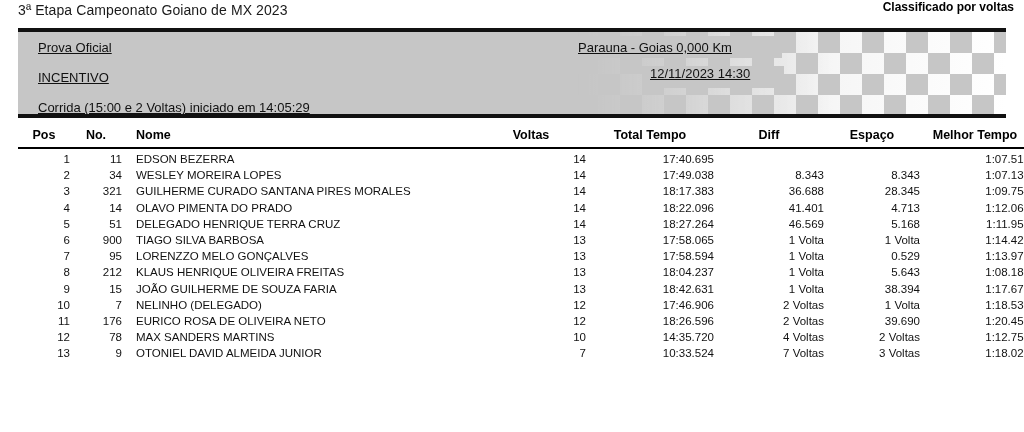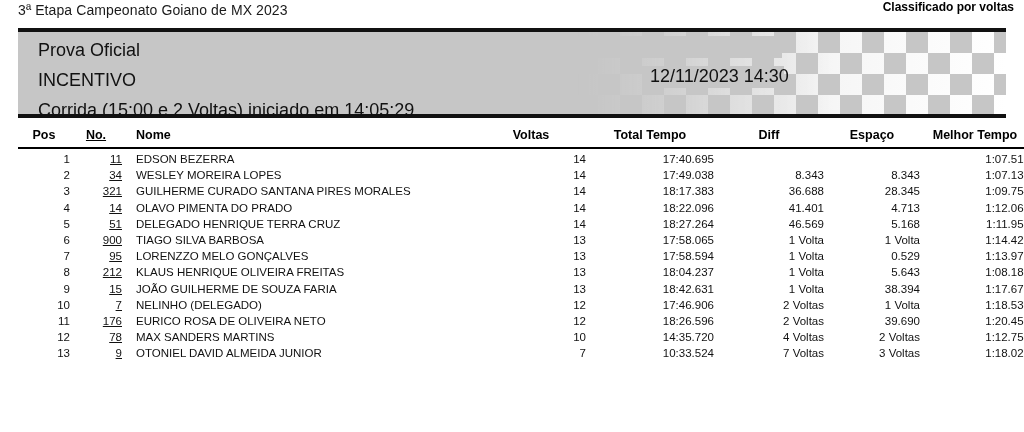--- a/index.html
+++ b/index.html
@@ -69,24 +69,25 @@
     top: 0;
     width: 430px;
     height: 100%;
     overflow: hidden;
   }
   .checker-layer svg {
     display: block;
   }
   .banner-text {
     position: absolute;
-    font-size: 18px;
+    font-size: 13px;
     color: #111111;
     white-space: nowrap;
     z-index: 3;
+    text-decoration: underline;
   }
   .bt-prova   { left: 20px;  top: 8px; }
   .bt-incent  { left: 20px;  top: 38px; }
   .bt-corrida { left: 20px;  top: 68px; }
   .bt-local   { left: 560px; top: 8px; }
   .bt-date    { left: 632px; top: 34px; }
 
   
   .text-mask {
     position: absolute;
@@ -122,21 +123,21 @@
   table.results tbody td {
     font-size: 11.5px;
     font-weight: 400;
     color: #111111;
     padding: 1.6px 0;
     white-space: nowrap;
     line-height: 13px;
   }
 
   .col-pos    { width: 52px;  text-align: right; }
-  .col-no     { width: 52px;  text-align: right; text-decoration: underline; }
+  .col-no     { width: 52px;  text-align: right; }
   .col-gapa   { width: 14px; }
   .col-nome   { width: 340px; text-align: left; }
   .col-voltas { width: 110px; text-align: right; }
   .col-total  { width: 128px; text-align: right; }
   .col-diff   { width: 110px; text-align: right; }
   .col-espaco { width: 96px;  text-align: right; }
   .col-melhor { width: 110px; text-align: right; }
 
   th.col-nome { padding-left: 0; }
   th.col-voltas, th.col-total, th.col-diff, th.col-espaco, th.col-melhor {
@@ -204,20 +205,21 @@
         </g>
       </svg>
     </div>
 
     <div class="text-mask tm-local"></div>
     <div class="text-mask tm-date"></div>
 
     <div class="banner-text bt-prova">Prova Oficial</div>
     <div class="banner-text bt-incent">INCENTIVO</div>
     <div class="banner-text bt-corrida">Corrida (15:00 e 2 Voltas) iniciado em 14:05:29</div>
+    <div class="banner-text bt-local">Parauna - Goias 0,000 Km</div>
     <div class="banner-text bt-date">12/11/2023 14:30</div>
   </div>
 </div>
 
 <div class="table-wrap">
   <table class="results">
     <thead>
       <tr>
         <th class="col-pos">Pos</th>
         <th class="col-no">No.</th>

